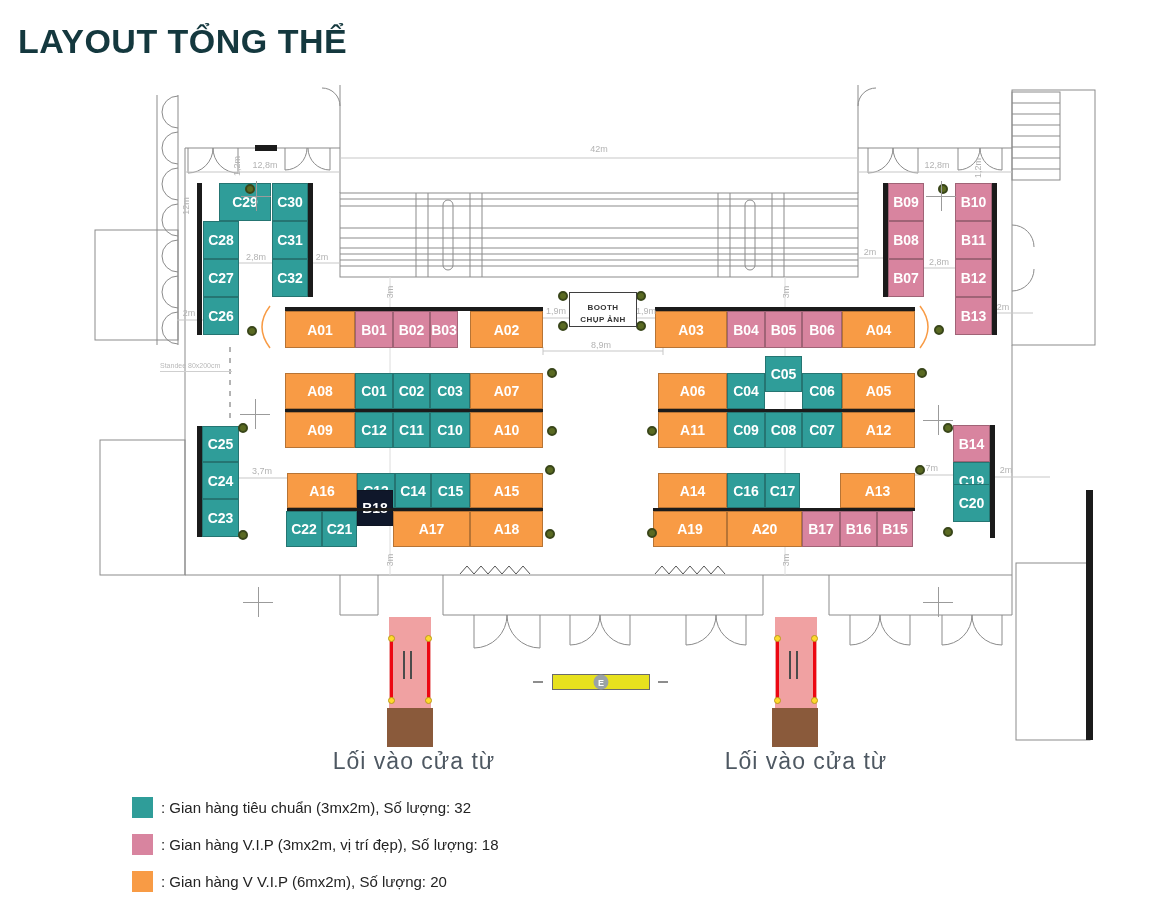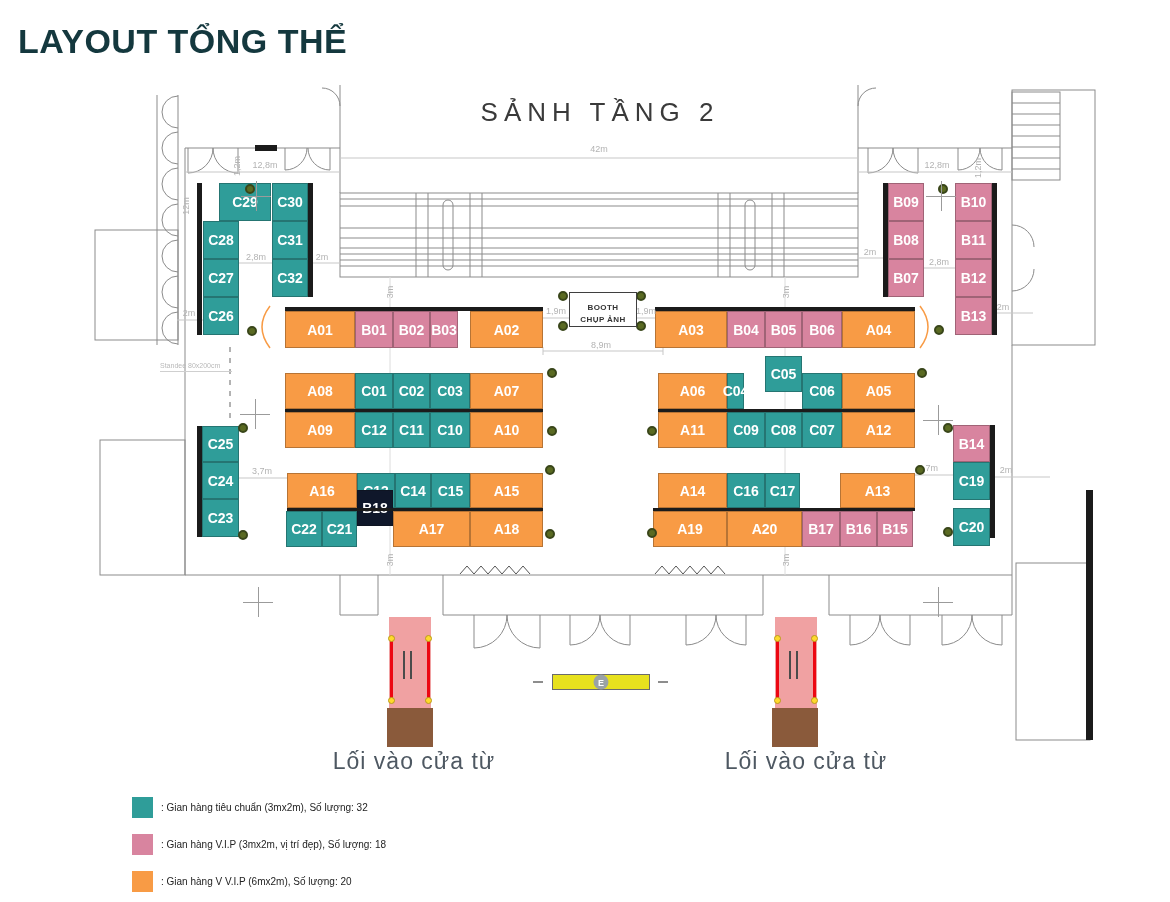--- a/index.html
+++ b/index.html
@@ -39,21 +39,21 @@
                   color:#4e5862;letter-spacing:1px;white-space:nowrap;}
   #exit-bar{position:absolute;left:552px;top:674px;width:98px;height:16px;background:#e7e11e;
             border:1px solid #6b6b6b;box-sizing:border-box;}
   #exit-bar .e{position:absolute;left:50%;top:50%;transform:translate(-50%,-50%);width:15px;
                height:15px;border-radius:50%;background:#9aa2a6;color:#fff;font-size:9px;
                font-weight:bold;display:flex;align-items:center;justify-content:center;}
   .exit-dash{position:absolute;top:681px;width:10px;height:1.5px;background:#8d8d8d;}
   #legend{position:absolute;left:132px;top:797px;display:flex;flex-direction:column;gap:16px;}
   .legend-item{display:flex;align-items:center;}
   .legend-swatch{width:21px;height:21px;flex:0 0 21px;}
-  .legend-text{margin-left:8px;font-size:10px;color:#232323;}
+  .legend-text{margin-left:8px;font-size:15px;color:#232323;}
 </style>
 </head>
 <body>
 
 <div id="stage">
 
   <svg class="lines" width="1170" height="902" viewBox="0 0 1170 902">
     <g stroke="#8b8b8b" stroke-width="1" fill="none">
 
       <path d="M185,148 H340 M858,148 H1012 M340,85 V193 M858,85 V193 M185,148 V575 M1012,345 V575 M185,575 H1012"></path>
@@ -112,21 +112,20 @@
     </g>
     <path d="M230,347 V420" stroke="#666" stroke-width="1" stroke-dasharray="5,6" fill="none"></path>
 
     <g stroke="#f89b45" stroke-width="1.5" fill="none">
       <path d="M270,306 Q254,327 270,348"></path>
       <path d="M920,306 Q936,327 920,348"></path>
     </g>
   </svg>
 
   <h1 id="page-title">LAYOUT TỔNG THỂ</h1>
-  <div id="hall-label">SẢNH TẦNG 2</div>
 
   <div id="booths">
       <div class="booth" style="left: 203px; top: 183px; width: 52px; height: 38px; background: rgb(47, 157, 153); margin-left: 16px;">C29</div>
       <div class="booth" style="left: 203px; top: 221px; width: 36px; height: 38px; background: rgb(47, 157, 153);">C28</div>
       <div class="booth" style="left: 203px; top: 259px; width: 36px; height: 38px; background: rgb(47, 157, 153);">C27</div>
       <div class="booth" style="left: 203px; top: 297px; width: 36px; height: 38px; background: rgb(47, 157, 153);">C26</div>
       <div class="booth" style="left: 272px; top: 183px; width: 36px; height: 38px; background: rgb(47, 157, 153);">C30</div>
       <div class="booth" style="left: 272px; top: 221px; width: 36px; height: 38px; background: rgb(47, 157, 153);">C31</div>
       <div class="booth" style="left: 272px; top: 259px; width: 36px; height: 38px; background: rgb(47, 157, 153);">C32</div>
       <div class="booth" style="left: 888px; top: 183px; width: 36px; height: 38px; background: rgb(216, 132, 159);">B09</div>
@@ -150,21 +149,21 @@
       <div class="booth" style="left: 355px; top: 373px; width: 38px; height: 36px; background: rgb(47, 157, 153);">C01</div>
       <div class="booth" style="left: 393px; top: 373px; width: 37px; height: 36px; background: rgb(47, 157, 153);">C02</div>
       <div class="booth" style="left: 430px; top: 373px; width: 40px; height: 36px; background: rgb(47, 157, 153);">C03</div>
       <div class="booth" style="left: 470px; top: 373px; width: 73px; height: 36px; background: rgb(248, 155, 69);">A07</div>
       <div class="booth" style="left: 285px; top: 412px; width: 70px; height: 36px; background: rgb(248, 155, 69);">A09</div>
       <div class="booth" style="left: 355px; top: 412px; width: 38px; height: 36px; background: rgb(47, 157, 153);">C12</div>
       <div class="booth" style="left: 393px; top: 412px; width: 37px; height: 36px; background: rgb(47, 157, 153);">C11</div>
       <div class="booth" style="left: 430px; top: 412px; width: 40px; height: 36px; background: rgb(47, 157, 153);">C10</div>
       <div class="booth" style="left: 470px; top: 412px; width: 73px; height: 36px; background: rgb(248, 155, 69);">A10</div>
       <div class="booth" style="left: 658px; top: 373px; width: 69px; height: 36px; background: rgb(248, 155, 69);">A06</div>
-      <div class="booth" style="left: 727px; top: 373px; width: 17px; height: 36px; background: rgb(47, 157, 153);">C04</div>
+      <div class="booth" style="left: 727px; top: 373px; width: 38px; height: 36px; background: rgb(47, 157, 153);">C04</div>
       <div class="booth" style="left: 765px; top: 356px; width: 37px; height: 36px; background: rgb(47, 157, 153);">C05</div>
       <div class="booth" style="left: 802px; top: 373px; width: 40px; height: 36px; background: rgb(47, 157, 153);">C06</div>
       <div class="booth" style="left: 842px; top: 373px; width: 73px; height: 36px; background: rgb(248, 155, 69);">A05</div>
       <div class="booth" style="left: 658px; top: 412px; width: 69px; height: 36px; background: rgb(248, 155, 69);">A11</div>
       <div class="booth" style="left: 727px; top: 412px; width: 38px; height: 36px; background: rgb(47, 157, 153);">C09</div>
       <div class="booth" style="left: 765px; top: 412px; width: 37px; height: 36px; background: rgb(47, 157, 153);">C08</div>
       <div class="booth" style="left: 802px; top: 412px; width: 40px; height: 36px; background: rgb(47, 157, 153);">C07</div>
       <div class="booth" style="left: 842px; top: 412px; width: 73px; height: 36px; background: rgb(248, 155, 69);">A12</div>
       <div class="booth" style="left: 287px; top: 473px; width: 70px; height: 35px; background: rgb(248, 155, 69);">A16</div>
       <div class="booth" style="left: 357px; top: 473px; width: 38px; height: 35px; background: rgb(47, 157, 153);">C13</div>
@@ -184,21 +183,21 @@
       <div class="booth" style="left: 653px; top: 511px; width: 74px; height: 36px; background: rgb(248, 155, 69);">A19</div>
       <div class="booth" style="left: 727px; top: 511px; width: 75px; height: 36px; background: rgb(248, 155, 69);">A20</div>
       <div class="booth" style="left: 802px; top: 511px; width: 38px; height: 36px; background: rgb(216, 132, 159);">B17</div>
       <div class="booth" style="left: 840px; top: 511px; width: 37px; height: 36px; background: rgb(216, 132, 159);">B16</div>
       <div class="booth" style="left: 877px; top: 511px; width: 36px; height: 36px; background: rgb(216, 132, 159); text-align: right;">B15</div>
       <div class="booth" style="left: 202px; top: 426px; width: 37px; height: 36px; background: rgb(47, 157, 153);">C25</div>
       <div class="booth" style="left: 202px; top: 462px; width: 37px; height: 37px; background: rgb(47, 157, 153);">C24</div>
       <div class="booth" style="left: 202px; top: 499px; width: 37px; height: 38px; background: rgb(47, 157, 153);">C23</div>
       <div class="booth" style="left: 953px; top: 425px; width: 37px; height: 37px; background: rgb(216, 132, 159);">B14</div>
       <div class="booth" style="left: 953px; top: 462px; width: 37px; height: 38px; background: rgb(47, 157, 153);">C19</div>
-      <div class="booth" style="left: 953px; top: 508px; width: 37px; height: 38px; background: rgb(47, 157, 153);">C20</div>
+      <div class="booth" style="left: 953px; top: 484px; width: 37px; height: 38px; background: rgb(47, 157, 153);">C20</div>
     </div>
   <div id="extras">
       <div class="bar" style="left: 197px; top: 183px; width: 5px; height: 152px;"></div>
       <div class="bar" style="left: 308px; top: 183px; width: 5px; height: 114px;"></div>
       <div class="bar" style="left: 883px; top: 183px; width: 5px; height: 114px;"></div>
       <div class="bar" style="left: 992px; top: 183px; width: 5px; height: 152px;"></div>
       <div class="bar" style="left: 285px; top: 307px; width: 258px; height: 4px;"></div>
       <div class="bar" style="left: 655px; top: 307px; width: 260px; height: 4px;"></div>
       <div class="bar" style="left: 285px; top: 409px; width: 258px; height: 3px;"></div>
       <div class="bar" style="left: 658px; top: 409px; width: 257px; height: 3px;"></div>

